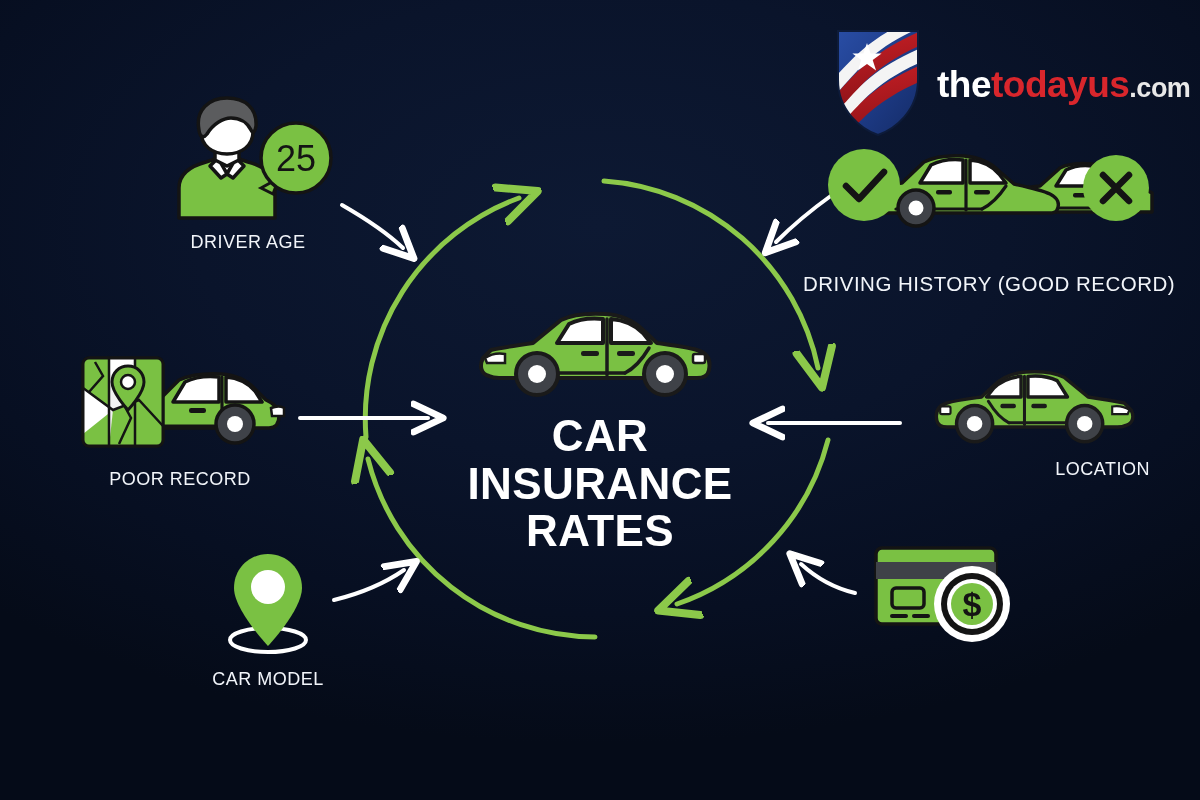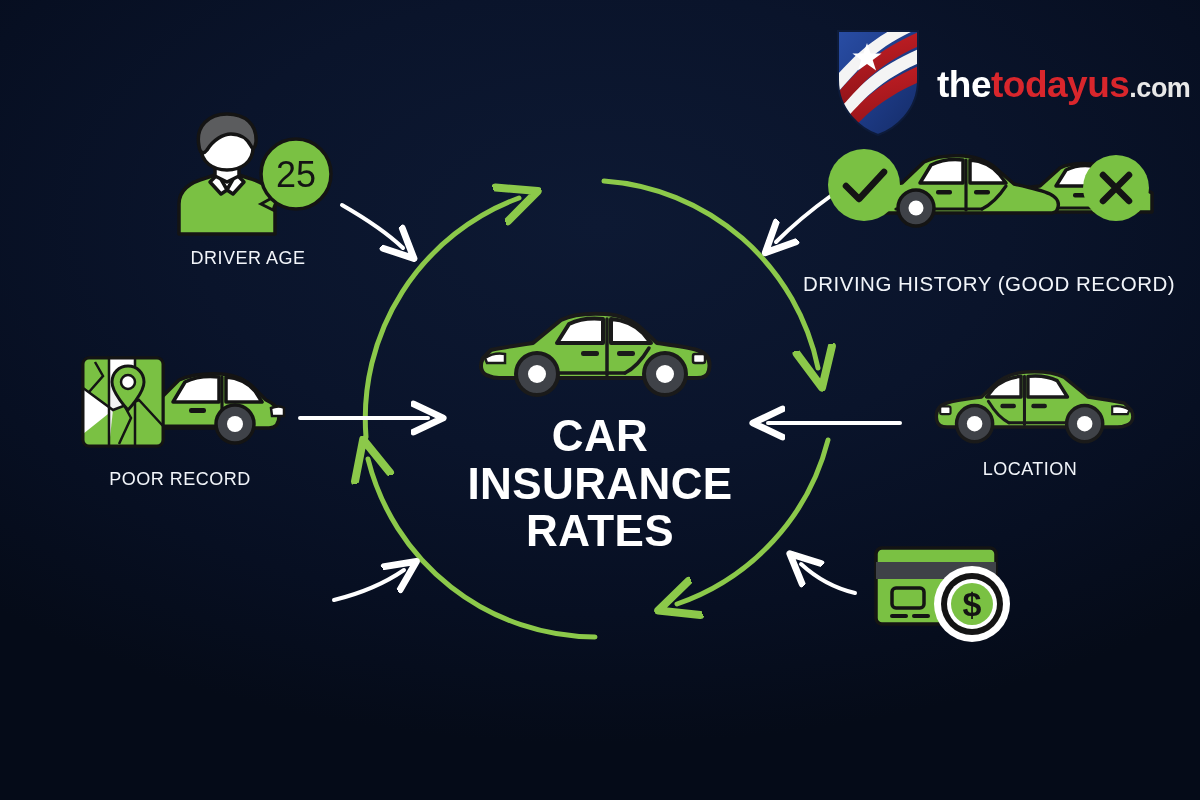--- a/index.html
+++ b/index.html
@@ -69,24 +69,24 @@
     line-height: 1;
     text-transform: uppercase;
   }
   .node .node-icon {
     display: flex;
     justify-content: center;
     align-items: flex-end;
     margin-bottom: 12px;
   }
 
-  #node-driver-age       { left: 128px; top: 112px;  width: 240px; }
+  #node-driver-age       { left: 128px; top: 96px;  width: 240px; }
   #node-driving-history  { left: 798px; top: 140px;  width: 382px; }
   #node-poor-record      { left: 60px;  top: 348px;  width: 240px; }
-  #node-location         { left: 910px; top: 358px;  width: 240px; }
+  #node-location         { left: 910px; top: 358px;  width: 240px; text-align: right; }
   #node-car-model        { left: 148px; top: 548px;  width: 240px; }
   #node-coverage-type    { left: 487px; top: 562px;  width: 230px; }
   #node-credit-score     { left: 838px; top: 540px;  width: 220px; }
 
   #node-driving-history .node-label { font-size: 20.5px; margin-top: 39px; }
 
   
   .arrow-layer {
     position: absolute;
     left: 0; top: 0;
@@ -359,20 +359,30 @@
           <circle cx="62" cy="74" r="21" fill="#3f4248" stroke="#1a1a1a" stroke-width="4"></circle>
           <circle cx="62" cy="74" r="9" fill="#ffffff"></circle>
           <circle cx="190" cy="74" r="21" fill="#3f4248" stroke="#1a1a1a" stroke-width="4"></circle>
           <circle cx="190" cy="74" r="9" fill="#ffffff"></circle>
         </g>
       </svg>
     </div>
     <div class="node-label">LOCATION</div>
   </div>
 
+  <div class="node" id="node-car-model">
+    <div class="node-icon">
+      <svg width="120" height="110" viewBox="0 0 120 110" xmlns="http://www.w3.org/2000/svg">
+        <ellipse cx="60" cy="92" rx="38" ry="12" fill="none" stroke="#ffffff" stroke-width="4"></ellipse>
+        <path d="M60,6 C41,6 26,21 26,40 C26,62 60,98 60,98 C60,98 94,62 94,40 C94,21 79,6 60,6 Z" fill="#7ac143"></path>
+        <circle cx="60" cy="39" r="17" fill="#ffffff"></circle>
+      </svg>
+    </div>
+    <div class="node-label">CAR MODEL</div>
+  </div>
 
 
   <div class="node" id="node-credit-score">
     <div class="node-icon">
       <svg width="160" height="105" viewBox="0 0 160 105" xmlns="http://www.w3.org/2000/svg">
 
         <g>
           <rect x="8" y="8" width="120" height="76" rx="6" fill="#7ac143" stroke="#141414" stroke-width="3.5"></rect>
           <rect x="8" y="22" width="120" height="17" fill="#3f4248"></rect>
           <rect x="24" y="48" width="32" height="20" rx="4" fill="#7ac143" stroke="#141414" stroke-width="3.5"></rect>

